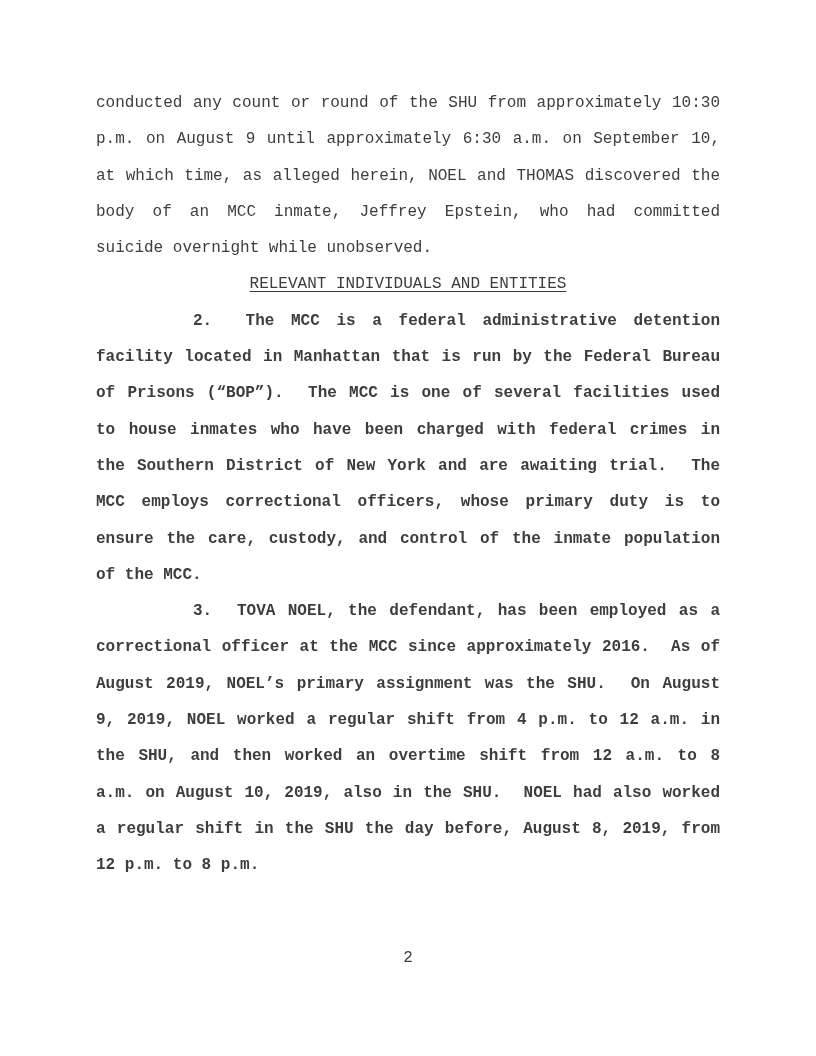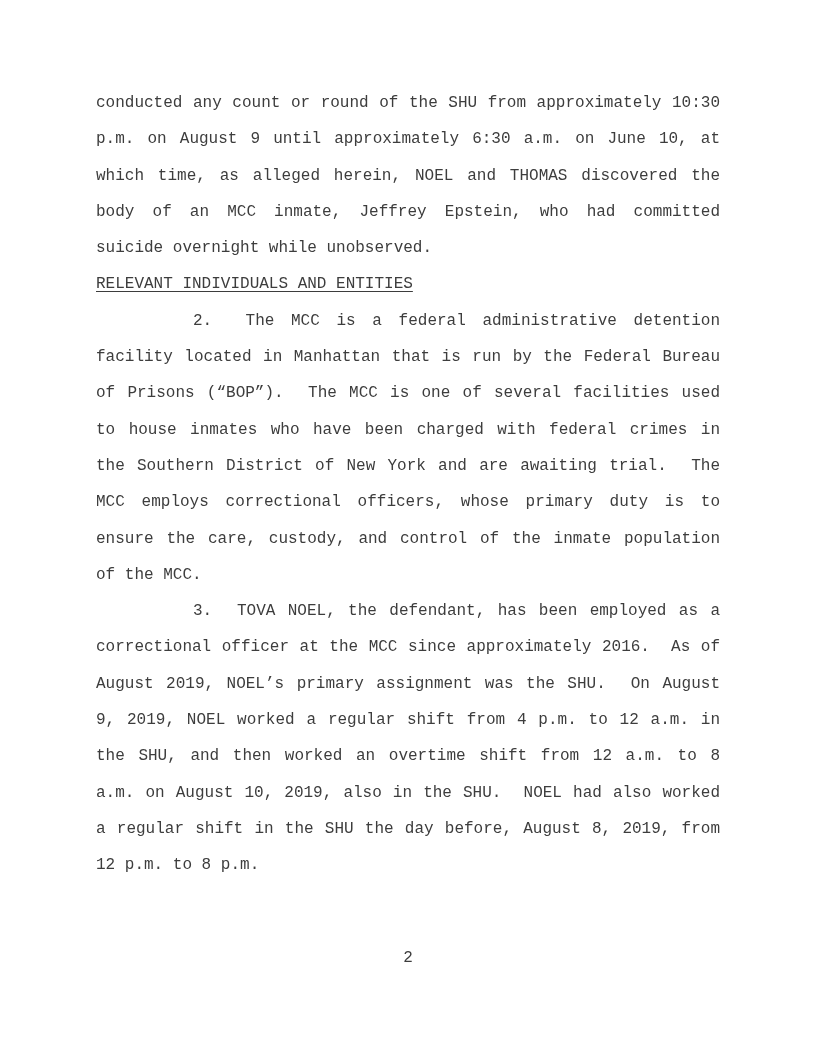--- a/index.html
+++ b/index.html
@@ -25,50 +25,52 @@
   .para {
     font-size: 16px;
     line-height: 36.3px;
     text-align: justify;
     text-align-last: left;
     letter-spacing: 0;
     word-spacing: 0;
   }
   .para.indent {
     text-indent: 97px;
+    font-weight: bold;
   }
   .para.continued {
     
     text-align-last: justify;
   }
   .heading {
     font-size: 16px;
     font-weight: normal;
     line-height: 36.3px;
+    text-align: center;
   }
   .heading .underline {
     text-decoration: underline;
     text-underline-offset: 3px;
   }
   .footer {
     position: absolute;
     left: 0;
     right: 0;
     bottom: 90px;
     text-align: center;
     font-size: 16px;
     line-height: 16px;
   }
 </style>
 </head>
 <body>
 
 <div class="page">
 
-  <p class="para">conducted any count or round of the SHU from approximately 10:30 p.m. on August 9 until approximately 6:30 a.m. on June 10, at which time, as alleged herein, NOEL and THOMAS discovered the body of an MCC inmate, Jeffrey Epstein, who had committed suicide overnight while unobserved.</p>
+  <p class="para">conducted any count or round of the SHU from approximately 10:30 p.m. on August 9 until approximately 6:30 a.m. on September 10, at which time, as alleged herein, NOEL and THOMAS discovered the body of an MCC inmate, Jeffrey Epstein, who had committed suicide overnight while unobserved.</p>
 
   <h2 class="heading"><span class="underline">RELEVANT INDIVIDUALS AND ENTITIES</span></h2>
 
   <p class="para indent">2.&nbsp; The MCC is a federal administrative detention facility located in Manhattan that is run by the Federal Bureau of Prisons (“BOP”).&nbsp; The MCC is one of several facilities used to house inmates who have been charged with federal crimes in the Southern District of New York and are awaiting trial.&nbsp; The MCC employs correctional officers, whose primary duty is to ensure the care, custody, and control of the inmate population of the MCC.</p>
 
   <p class="para indent">3.&nbsp; TOVA NOEL, the defendant, has been employed as a correctional officer at the MCC since approximately 2016.&nbsp; As of August 2019, NOEL’s primary assignment was the SHU.&nbsp; On August 9, 2019, NOEL worked a regular shift from 4 p.m. to 12 a.m. in the SHU, and then worked an overtime shift from 12 a.m. to 8 a.m. on August 10, 2019, also in the SHU.&nbsp; NOEL had also worked a regular shift in the SHU the day before, August 8, 2019, from 12 p.m. to 8 p.m.</p>
 
 
   <div class="footer">2</div>
 

